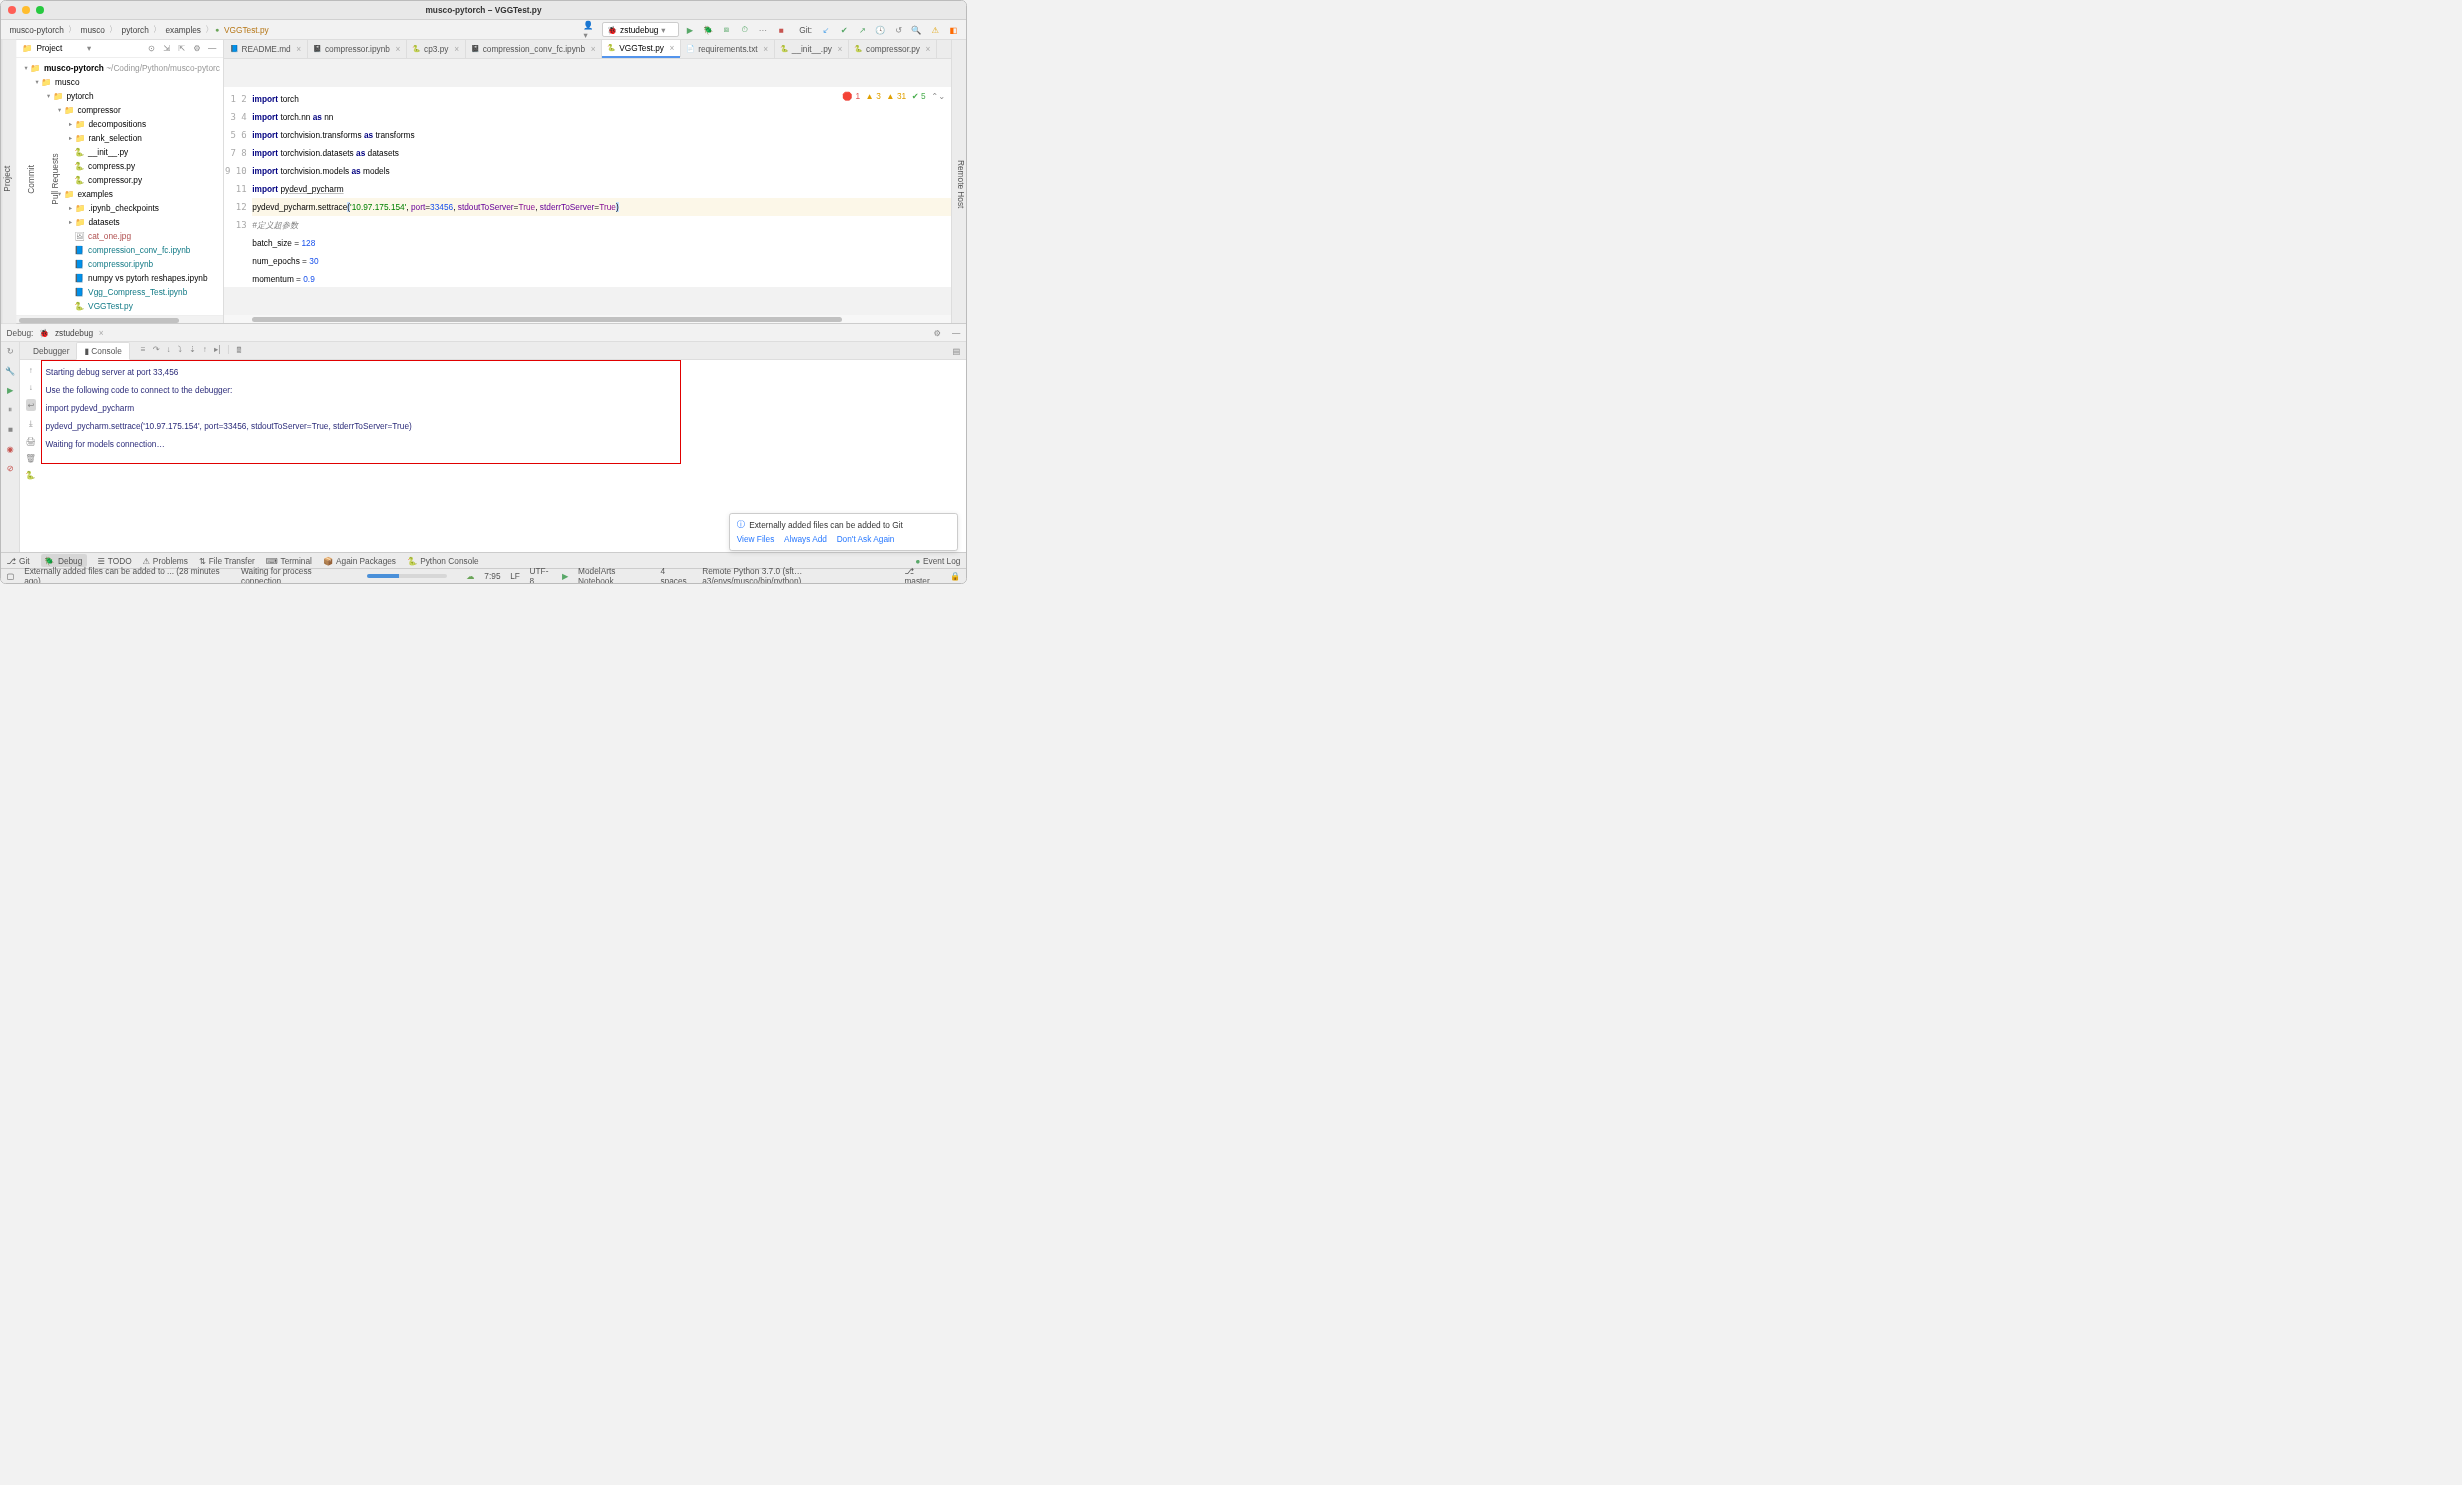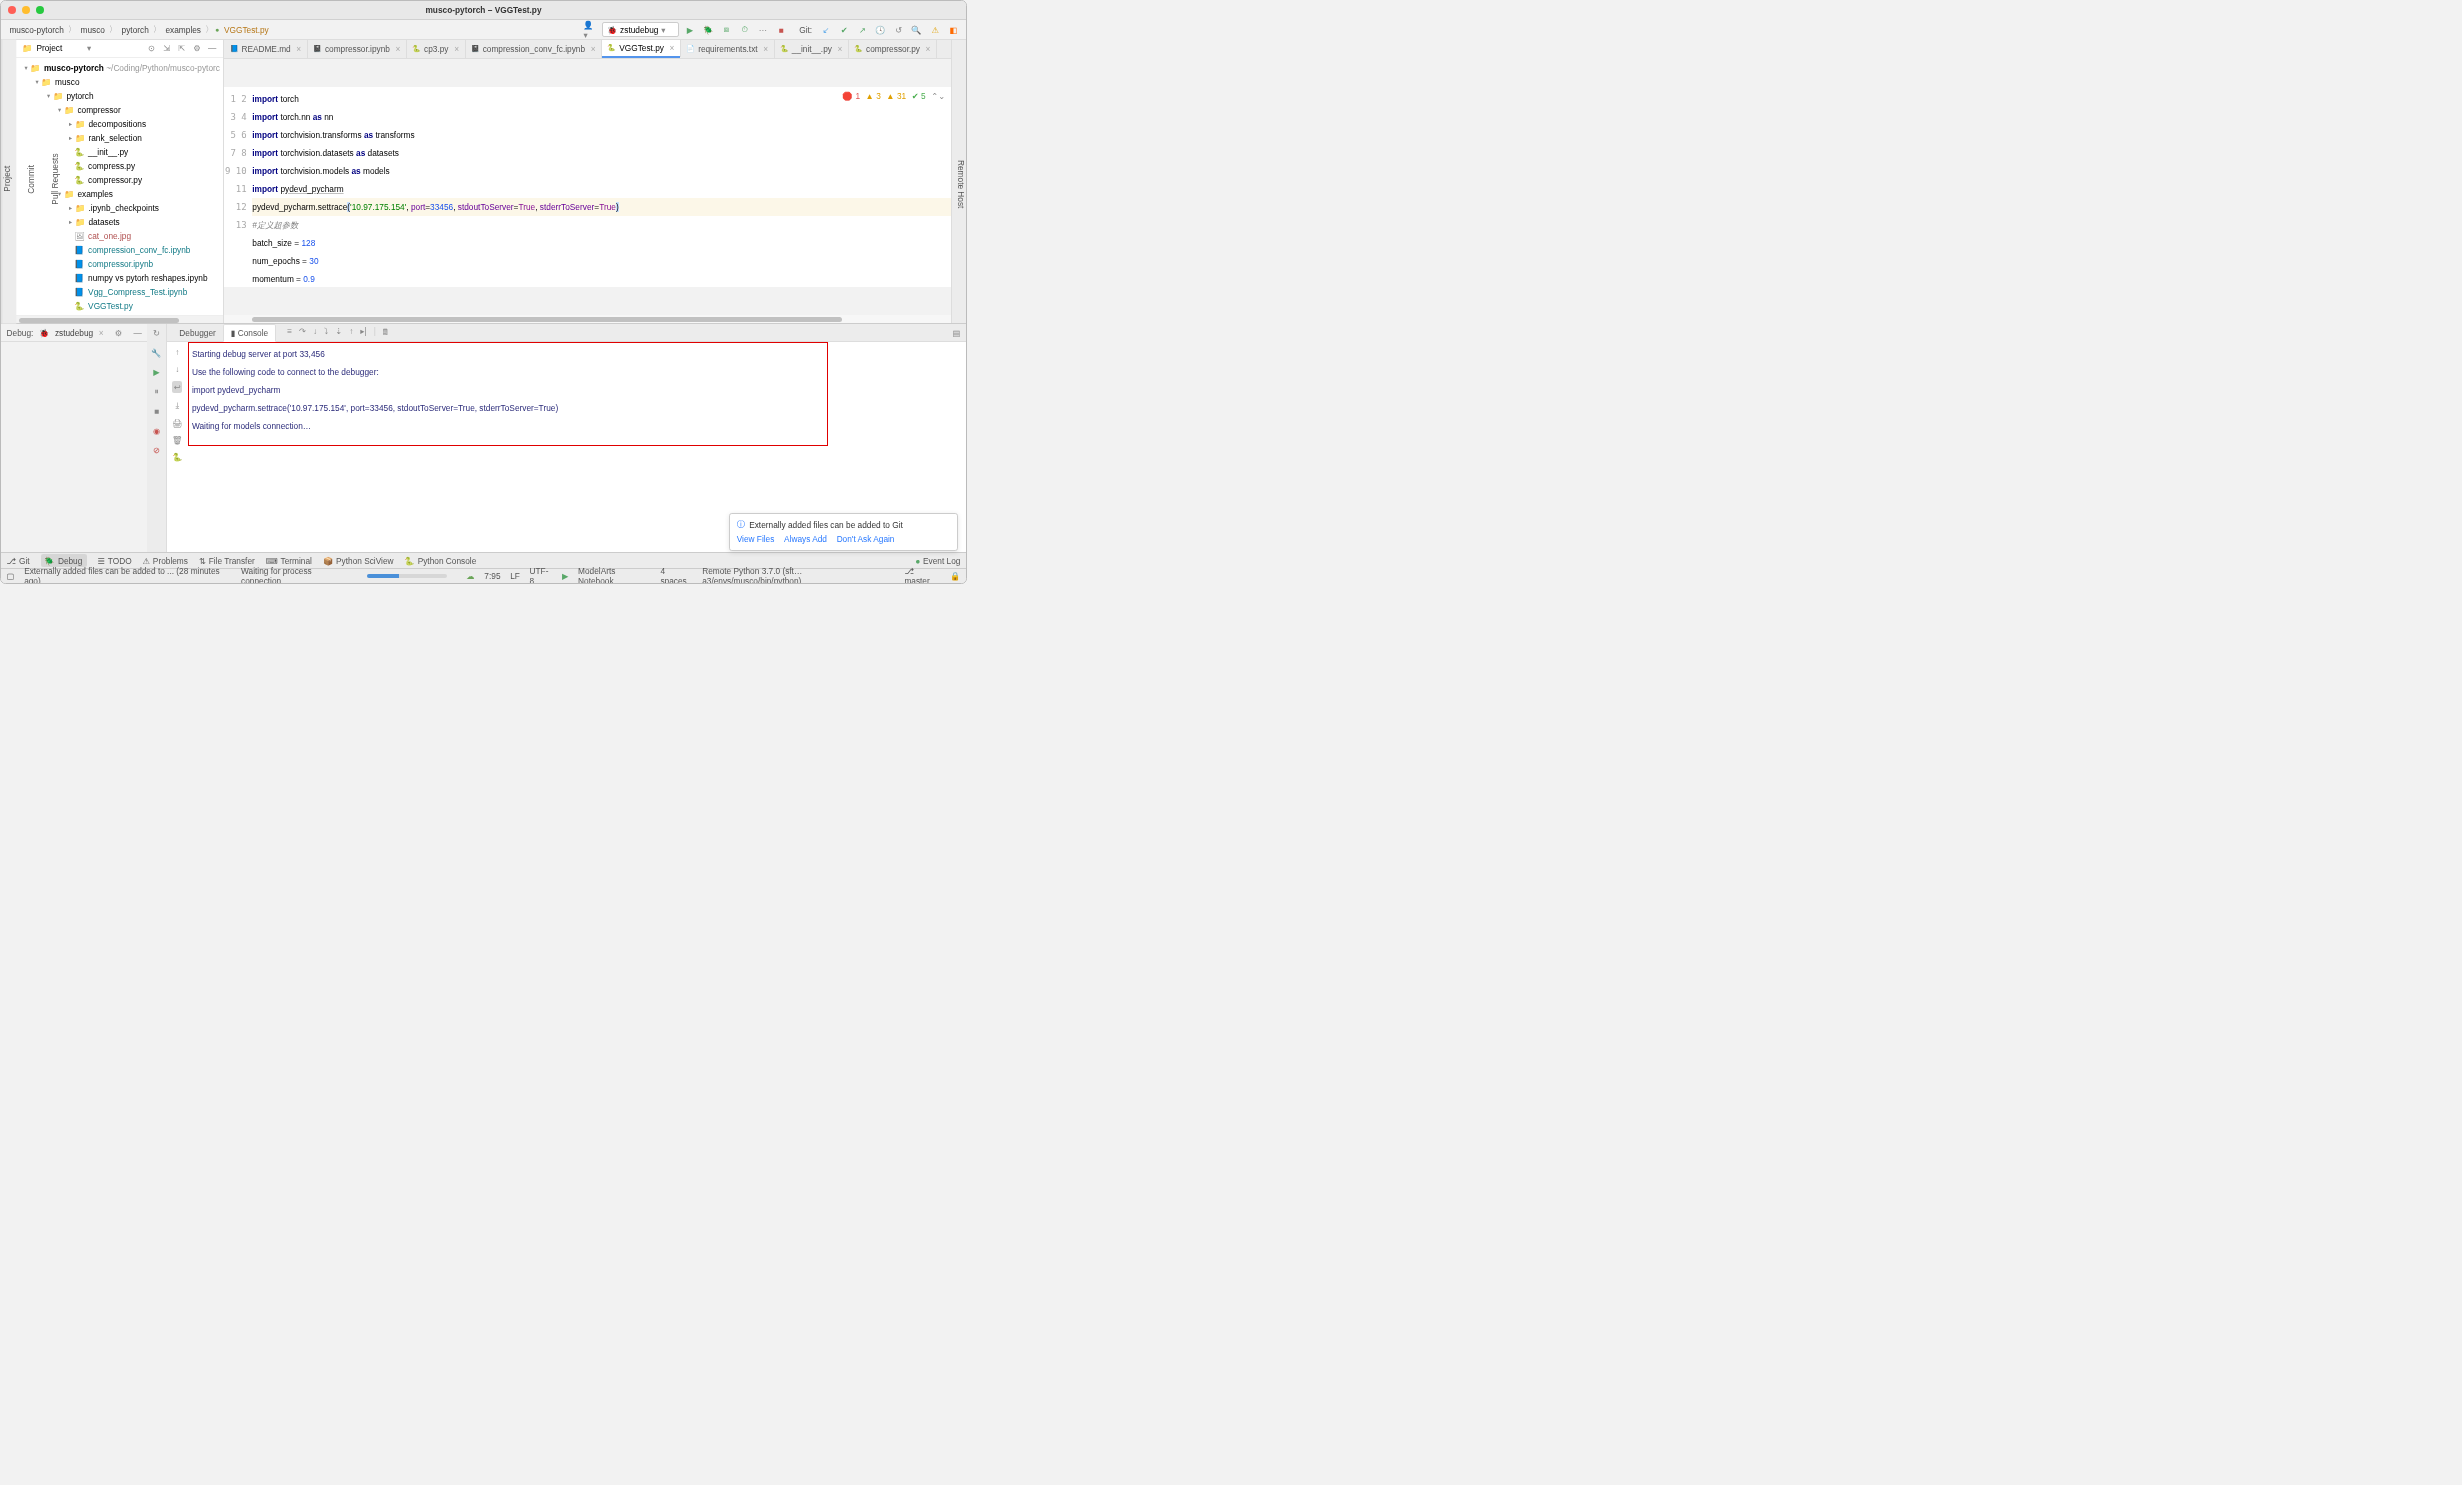--- a/index.html
+++ b/index.html
@@ -61,21 +61,21 @@
   .line-hl{background:#fcf7e8;}
   .paren-hl{background:#c8e0ff;}
   .tok-under{text-decoration: underline; text-decoration-color:#c0c0c0;}
   
   .indicators{position:absolute; right:5.6px; top:4.2px; display:flex; gap:5.6px; font-size:7.6px; align-items:center;}
   .ind-err{color:#e05555;} .ind-warn{color:#e0a000;} .ind-ok{color:#4caf50;}
   
   .editor-hscroll{height:8.3px; background:#f7f7f7;}
   .editor-hscroll .thumb{height:5.6px; width:590px; background:#c1c1c1; border-radius:2.8px; margin:1.4px 0 0 28px;}
 
-  .debug-panel{height:229px; border-top:0.7px solid #ccc; background:#f2f2f2; display:flex; flex-direction:row;}
+  .debug-panel{height:229px; border-top:0.7px solid #ccc; background:#f2f2f2; display:flex; flex-direction:column;}
   .debug-head{height:18px; display:flex; align-items:center; padding:0 5.6px; border-bottom:0.7px solid #ddd; gap:5.6px;}
   .debug-head .dtitle{color:#555;}
   .debug-head .dname{color:#444;}
   .debug-body{flex:1; display:flex; min-height:0;}
   .debug-rail{width:19.4px; background:#ececec; display:flex; flex-direction:column; align-items:center; padding-top:2.8px; gap:7px; border-right:0.7px solid #ddd;}
   .debug-rail .ricon{width:12.5px;height:12.5px; display:flex;align-items:center;justify-content:center; color:#888;}
   .debug-content{flex:1; display:flex; flex-direction:column;}
   .debug-tabs{height:18px; display:flex; align-items:center; border-bottom:0.7px solid #ddd; background:#ececec; padding-left:5.6px; gap:0;}
   .dtab{padding:2.8px 7px; color:#555;}
   .dtab.active{background:#fff; border:0.7px solid #ddd; border-bottom:0.7px solid #fff; border-radius:2.1px 2.1px 0 0;}
@@ -435,21 +435,21 @@
   <span class="btab">
       <span>⇅</span>
       <span>File Transfer</span>
     </span>
   <span class="btab">
       <span>⌨</span>
       <span>Terminal</span>
     </span>
   <span class="btab">
       <span>📦</span>
-      <span>Python SciView</span>
+      <span>Again Packages</span>
     </span>
   <span class="btab">
       <span>🐍</span>
       <span>Python Console</span>
     </span>
   <span class="spacer"></span>
   <span class="btab">
       <span style="color:#59a869;">●</span>
       <span>Event Log</span>
     </span>

